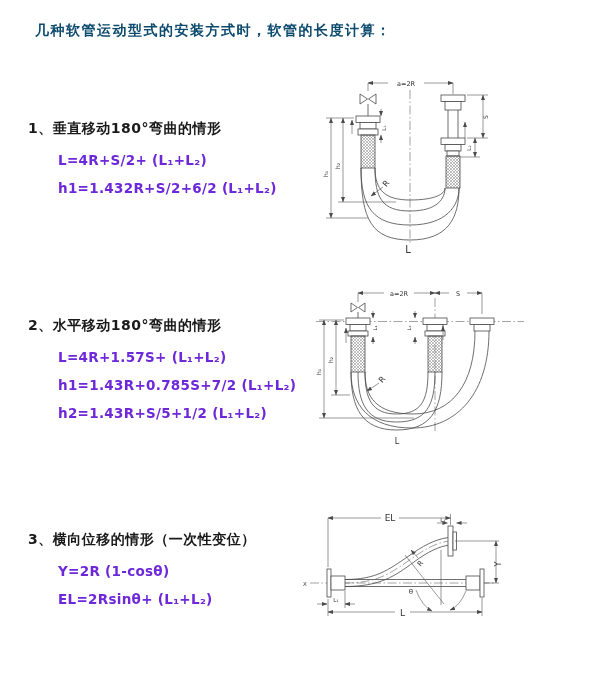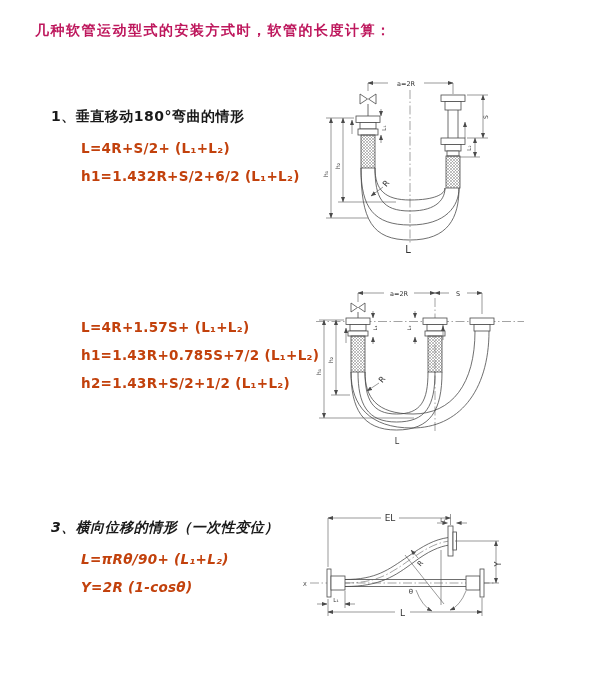--- a/index.html
+++ b/index.html
@@ -4,37 +4,37 @@
 <style>
   html,body{margin:0;padding:0;}
   body{
     width:600px;height:675px;position:relative;overflow:hidden;
     background:#ffffff;
     font-family:"DejaVu Sans","Liberation Sans",sans-serif;
     color:#1d1d1d;
   }
   .page-title{
     position:absolute;left:35px;top:22px;
-    font-size:14px;font-weight:bold;letter-spacing:1.5px;color:#be185d;
+    font-size:14px;font-weight:bold;letter-spacing:1.5px;color:#0c4a6e;
     white-space:nowrap;
   }
-  .section{position:absolute;left:51px;width:275px;}
+  .section{position:absolute;left:28px;width:275px;margin-top:12px;}
   .sec-heading{
     font-size:14px;font-weight:bold;letter-spacing:0.5px;color:#1a1a1a;
     white-space:nowrap;
   }
   .formulas{margin:8px 0 0 30px;}
   .formula{
     height:28px;display:flex;align-items:center;
-    font-size:13.5px;font-weight:bold;letter-spacing:0.3px;color:#c2410c;
+    font-size:13.5px;font-weight:bold;letter-spacing:0.3px;color:#6d28d9;
     white-space:nowrap;
   }
   #sec1{top:108px;}
   #sec2{top:305px;}
-  #sec3{top:519px;font-style:italic;}
+  #sec3{top:519px;}
   .dgm{position:absolute;}
   #dgm1{left:310px;top:70px;}
   #dgm2{left:310px;top:280px;}
   #dgm3{left:298px;top:498px;}
   .ln{fill:none;stroke:#4a4a4a;stroke-width:0.8;}
   .thin{fill:none;stroke:#555555;stroke-width:0.6;}
   .cl{fill:none;stroke:#666666;stroke-width:0.6;stroke-dasharray:9 2.5 1.5 2.5;}
   .part{fill:#ffffff;stroke:#4a4a4a;stroke-width:0.8;}
   .lbl{fill:#333333;font-family:"DejaVu Sans","Liberation Sans",sans-serif;}
 </style>
@@ -45,32 +45,33 @@
 
 <div class="section" id="sec1">
   <div class="sec-heading">1、垂直移动180°弯曲的情形</div>
   <div class="formulas">
     <div class="formula">L=4R+S/2+ (L₁+L₂)</div>
     <div class="formula">h1=1.432R+S/2+6/2 (L₁+L₂)</div>
   </div>
 </div>
 
 <div class="section" id="sec2">
+  <div class="sec-heading">2、水平移动180°弯曲的情形</div>
   <div class="formulas">
     <div class="formula">L=4R+1.57S+ (L₁+L₂)</div>
     <div class="formula">h1=1.43R+0.785S+7/2 (L₁+L₂)</div>
-    <div class="formula">h2=1.43R+S/2+1/2 (L₁+L₂)</div>
+    <div class="formula">h2=1.43R+S/5+1/2 (L₁+L₂)</div>
   </div>
 </div>
 
 <div class="section" id="sec3">
   <div class="sec-heading">3、横向位移的情形（一次性变位）</div>
   <div class="formulas">
-    <div class="formula">L=πRθ/90+ (L₁+L₂)</div>
     <div class="formula">Y=2R (1-cosθ)</div>
+    <div class="formula">EL=2Rsinθ+ (L₁+L₂)</div>
   </div>
 </div>
 
 <svg id="dgm1" class="dgm" width="285" height="195" viewBox="0 0 285 195">
   <defs>
     <marker id="m1" viewBox="0 0 8 6" refX="7.5" refY="3" markerWidth="9" markerHeight="7" orient="auto-start-reverse">
       <path d="M0,0 L8,3 L0,6 Z" fill="#4a4a4a"></path>
     </marker>
     <pattern id="braid1" width="3" height="3" patternUnits="userSpaceOnUse">
       <path d="M0,3 L3,0 M0,0 L3,3" stroke="#808080" stroke-width="0.5"></path>

